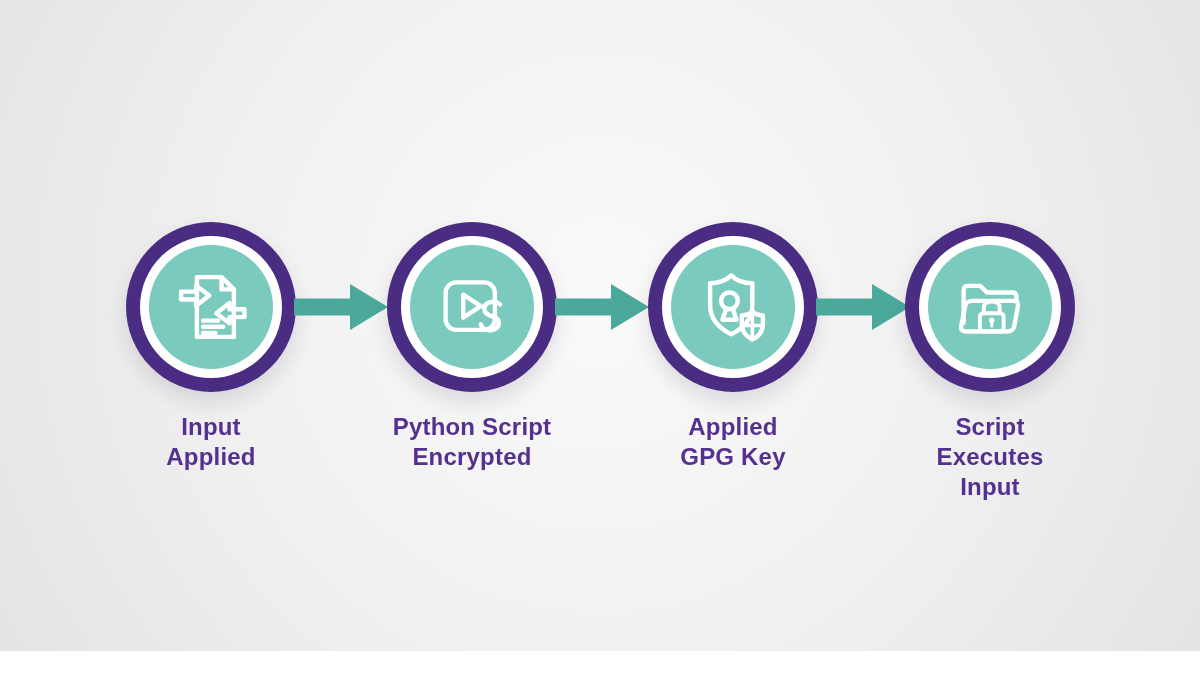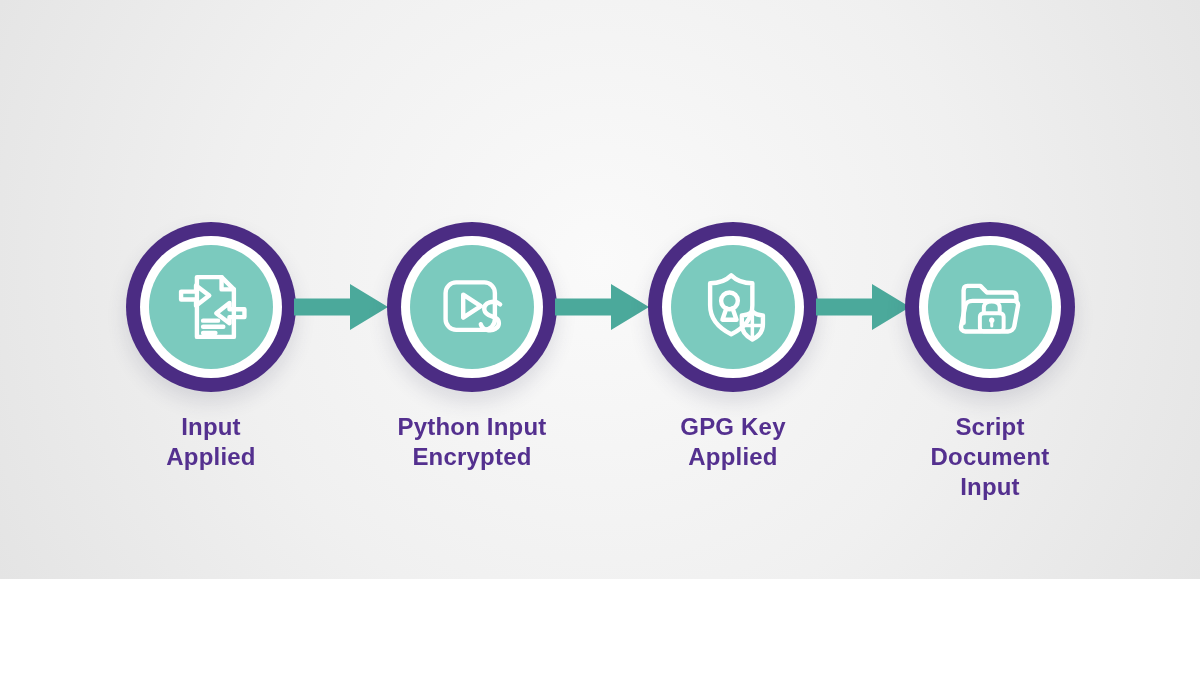--- a/index.html
+++ b/index.html
@@ -1,19 +1,19 @@
 <!DOCTYPE html>
 <html style="--ring: #4b2c83; --circle-fill: #7bcabe; --arrow: #4ba99b; --label-text: #54308f; --icon-stroke: #ffffff; --bg-inner: #fafafa; --bg-outer: #e4e4e4;"><head>
 <meta charset="utf-8">
 <style>
   html,body{margin:0;padding:0;}
   body{font-family:"Liberation Sans", sans-serif;}
   .canvas{
     position:relative;
-    width:1200px;height:579px;
+    width:1200px;height:651px;
     background:radial-gradient(circle at 50% 45%, var(--bg-inner,#fafafa) 0%, #f0f0f0 55%, var(--bg-outer,#e5e5e5) 100%);
     overflow:hidden;
   }
   .node{position:absolute;width:176px;top:222px;text-align:center;}
   .circle-outer{
     width:170px;height:170px;border-radius:50%;
     background:var(--ring,#4b2c83);
     margin:0 auto;
     display:flex;align-items:center;justify-content:center;
     box-shadow:0 10px 20px rgba(60,60,90,0.14);
@@ -82,21 +82,21 @@
         <div class="circle-teal">
           <svg width="88" height="88" viewBox="0 0 100 100" fill="none" stroke="currentColor" stroke-width="5" stroke-linecap="round" stroke-linejoin="round">
             <rect x="20" y="22" width="56" height="54" rx="12"></rect>
             <path d="M40,36 L60,49 L40,62 Z"></path>
             <path d="M82,47 C75,41 63,45 64,53 C65,60 73,60 77,62.5 C81.5,65 82,71 77,74.5 C71,78.5 61.5,76 60,69.5"></path>
           </svg>
         </div>
       </div>
     </div>
     <div class="label">
-      <div>Python Input</div>
+      <div>Python Script</div>
       <div>Encrypted</div>
       <div></div>
     </div>
   </div>
 
   <div class="arrow" style="left:555px;">
     <svg width="94" height="48" viewBox="0 0 94 48">
       <polygon fill="currentColor" points="0,15.5 56,15.5 56,1 94,24 56,47 56,32.5 0,32.5"></polygon>
     </svg>
   </div>
@@ -110,22 +110,22 @@
             <circle cx="46" cy="43" r="9.5"></circle>
             <path d="M42.5,51.5 L38,64.5 H54 L49.5,51.5"></path>
             <path d="M72,55 C75,58 79,59.5 84,59.5 V70 C84,78 79,83.5 72,87 C65,83.5 60,78 60,70 V59.5 C65,59.5 69,58 72,55 Z"></path>
             <path d="M72,58.5 V84" stroke-width="4"></path>
             <path d="M61.5,71 H82.5" stroke-width="4"></path>
           </svg>
         </div>
       </div>
     </div>
     <div class="label">
+      <div>Applied</div>
       <div>GPG Key</div>
-      <div>Applied</div>
       <div></div>
     </div>
   </div>
 
   <div class="arrow" style="left:816px;">
     <svg width="94" height="48" viewBox="0 0 94 48">
       <polygon fill="currentColor" points="0,15.5 56,15.5 56,1 94,24 56,47 56,32.5 0,32.5"></polygon>
     </svg>
   </div>
 
@@ -139,18 +139,18 @@
             <path d="M43,57 V50.5 C43,41.5 61,41.5 61,50.5 V57" stroke-width="4.5"></path>
             <rect x="38.5" y="57" width="27" height="20.5" rx="4" stroke-width="4.5"></rect>
             <circle cx="52" cy="65" r="3" fill="currentColor" stroke="none"></circle>
             <path d="M52,66 V71.5" stroke-width="3.5"></path>
           </svg>
         </div>
       </div>
     </div>
     <div class="label">
       <div>Script</div>
-      <div>Document</div>
+      <div>Executes</div>
       <div>Input</div>
     </div>
   </div>
 
 </div>
 
 </body></html>

